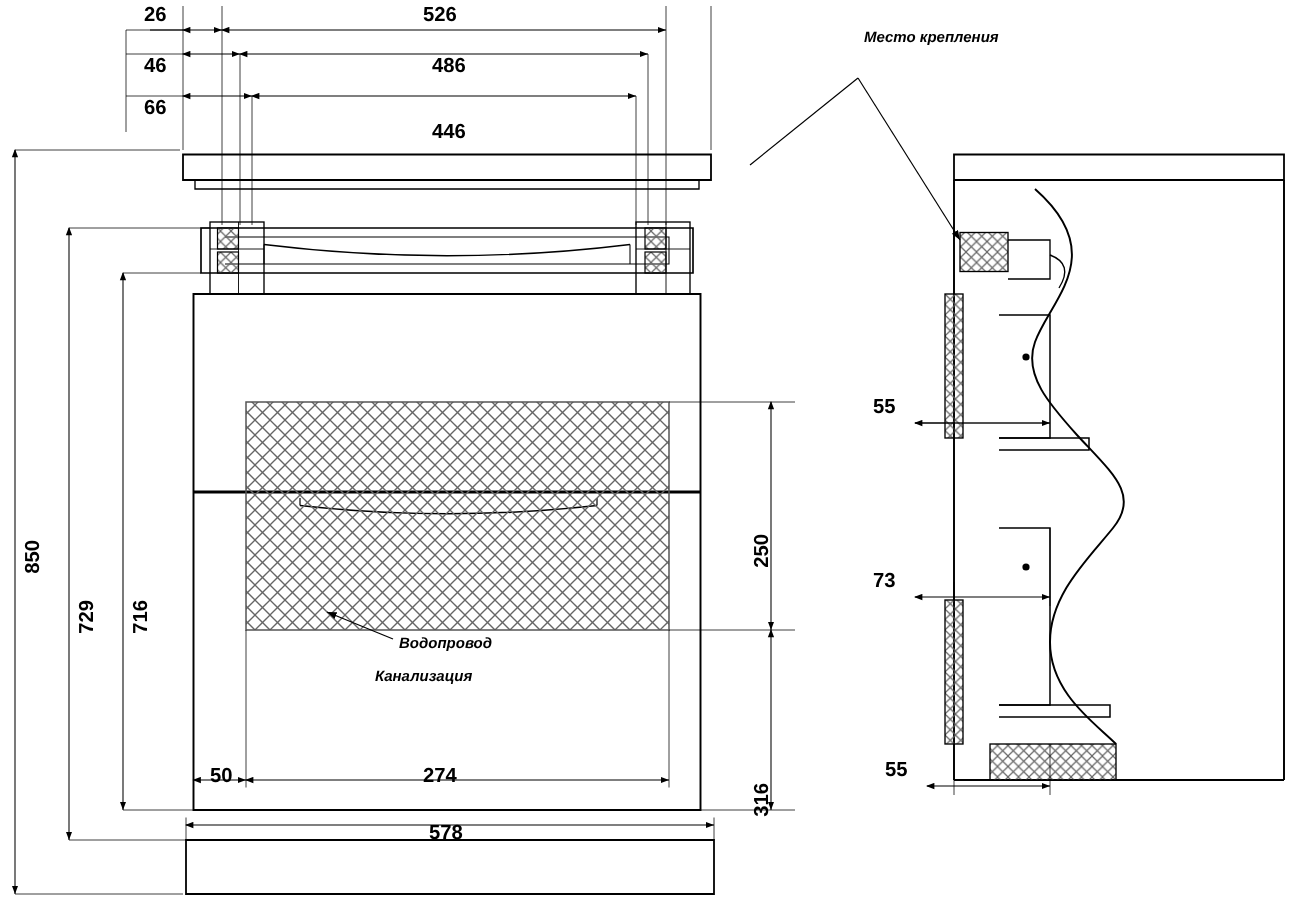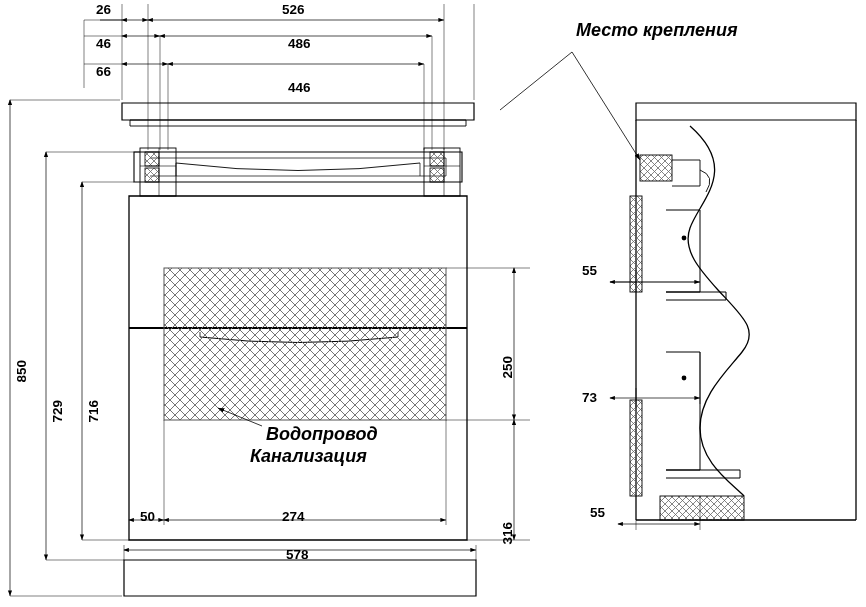--- a/index.html
+++ b/index.html
@@ -30,21 +30,21 @@
     font-size: 13px;
     color: #000000;
     white-space: nowrap;
     font-weight: 700;
   }
   .lbl.dim {
     font-size: 13.5px;
     font-weight: 700;
   }
   .lbl.note {
-    font-size: 18px;
+    font-size: 10px;
     font-weight: 700;
     font-style: italic;
   }
   .lbl.rot {
     transform-origin: left top;
   }
   .vert850 {
     transform: rotate(-90deg) translate(-100%, 0);
   }
 </style>
@@ -220,16 +220,16 @@
   <div class="lbl dim" style="left:140px; top:509px;">50</div>
   <div class="lbl dim" style="left:282px; top:509px;">274</div>
   <div class="lbl dim" style="left:286px; top:547px;">578</div>
 
   <div class="lbl note" style="left:266px; top:424px;">Водопровод</div>
   <div class="lbl note" style="left:250px; top:446px;">Канализация</div>
 
   <div class="lbl note" style="left:576px; top:20px;">Место крепления</div>
 
   <div class="lbl dim" style="left:582px; top:263px;">55</div>
-  <div class="lbl dim" style="left:582px; top:379px;margin-top:11px;">73</div>
+  <div class="lbl dim" style="left:582px; top:379px;">73</div>
   <div class="lbl dim" style="left:590px; top:505px;">55</div>
 
 </div>
 
 </body></html>

